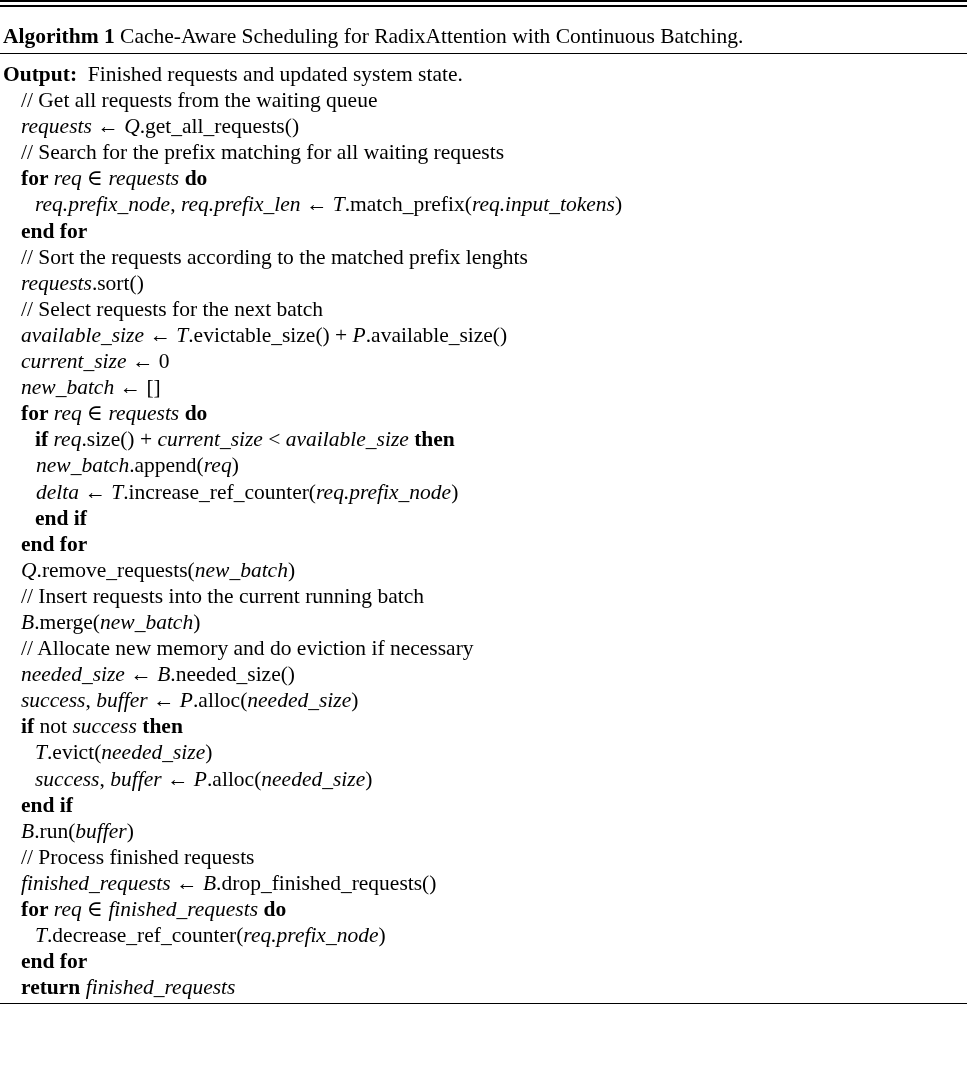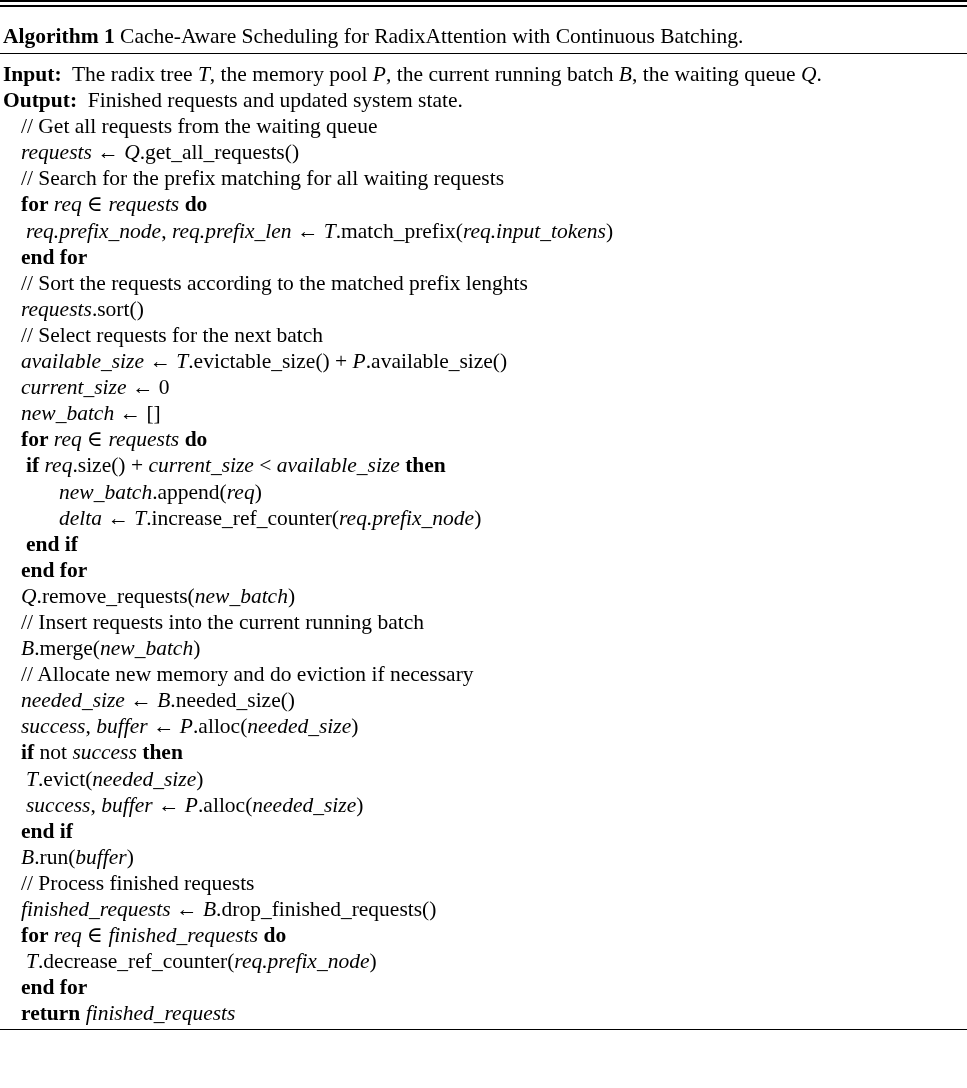--- a/index.html
+++ b/index.html
@@ -35,39 +35,38 @@
   .body {
     padding-top: 7px;
   }
   .line {
     font-size: 21.5px;
     line-height: 26.1px;
     white-space: pre;
   }
   .ind0 { padding-left: 3px; }
   .ind1 { padding-left: 21px; }
-  .ind2 { padding-left: 26px; }
-  .ind3 { padding-left: 59px; font-family: Liberation Serif, serif; }
+  .ind2 { padding-left: 35px; }
+  .ind3 { padding-left: 36px; font-family: Liberation Serif, serif; }
   .s-b { font-weight: bold; }
   .s-i { font-style: italic; }
   .s-r { font-weight: normal; font-style: normal; }
   .botrule {
     margin-top: 3px;
     border-top: 1.6px solid #000;
   }
 </style>
 </head>
 <body>
 
 <div class="doc">
   <div class="toprule"></div>
   <div class="header"><span class="s-b">Algorithm 1</span><span class="s-r"> Cache-Aware Scheduling for RadixAttention with Continuous Batching.</span></div>
   <div class="midrule"></div>
   <div class="body">
-      <div class="line ind0"><span class="s-b">Input:</span><span class="s-r">  The radix tree </span><span class="s-i">T</span><span class="s-r">, the memory pool </span><span class="s-i">P</span><span class="s-r">, the current running batch </span><span class="s-i">B</span><span class="s-r">, the waiting queue </span><span class="s-i">Q</span><span class="s-r">.</span></div>
       <div class="line ind0"><span class="s-b">Output:</span><span class="s-r">  Finished requests and updated system state.</span></div>
       <div class="line ind1"><span class="s-r">// Get all requests from the waiting queue</span></div>
       <div class="line ind1"><span class="s-i">requests</span><span class="s-r"> ← </span><span class="s-i">Q</span><span class="s-r">.get_all_requests()</span></div>
       <div class="line ind1"><span class="s-r">// Search for the prefix matching for all waiting requests</span></div>
       <div class="line ind1"><span class="s-b">for</span><span class="s-r"> </span><span class="s-i">req</span><span class="s-r"> ∈ </span><span class="s-i">requests</span><span class="s-r"> </span><span class="s-b">do</span></div>
       <div class="line ind2"><span class="s-i">req.prefix_node</span><span class="s-r">, </span><span class="s-i">req.prefix_len</span><span class="s-r"> ← </span><span class="s-i">T</span><span class="s-r">.match_prefix(</span><span class="s-i">req.input_tokens</span><span class="s-r">)</span></div>
       <div class="line ind1"><span class="s-b">end for</span></div>
       <div class="line ind1"><span class="s-r">// Sort the requests according to the matched prefix lenghts</span></div>
       <div class="line ind1"><span class="s-i">requests</span><span class="s-r">.sort()</span></div>
       <div class="line ind1"><span class="s-r">// Select requests for the next batch</span></div>

